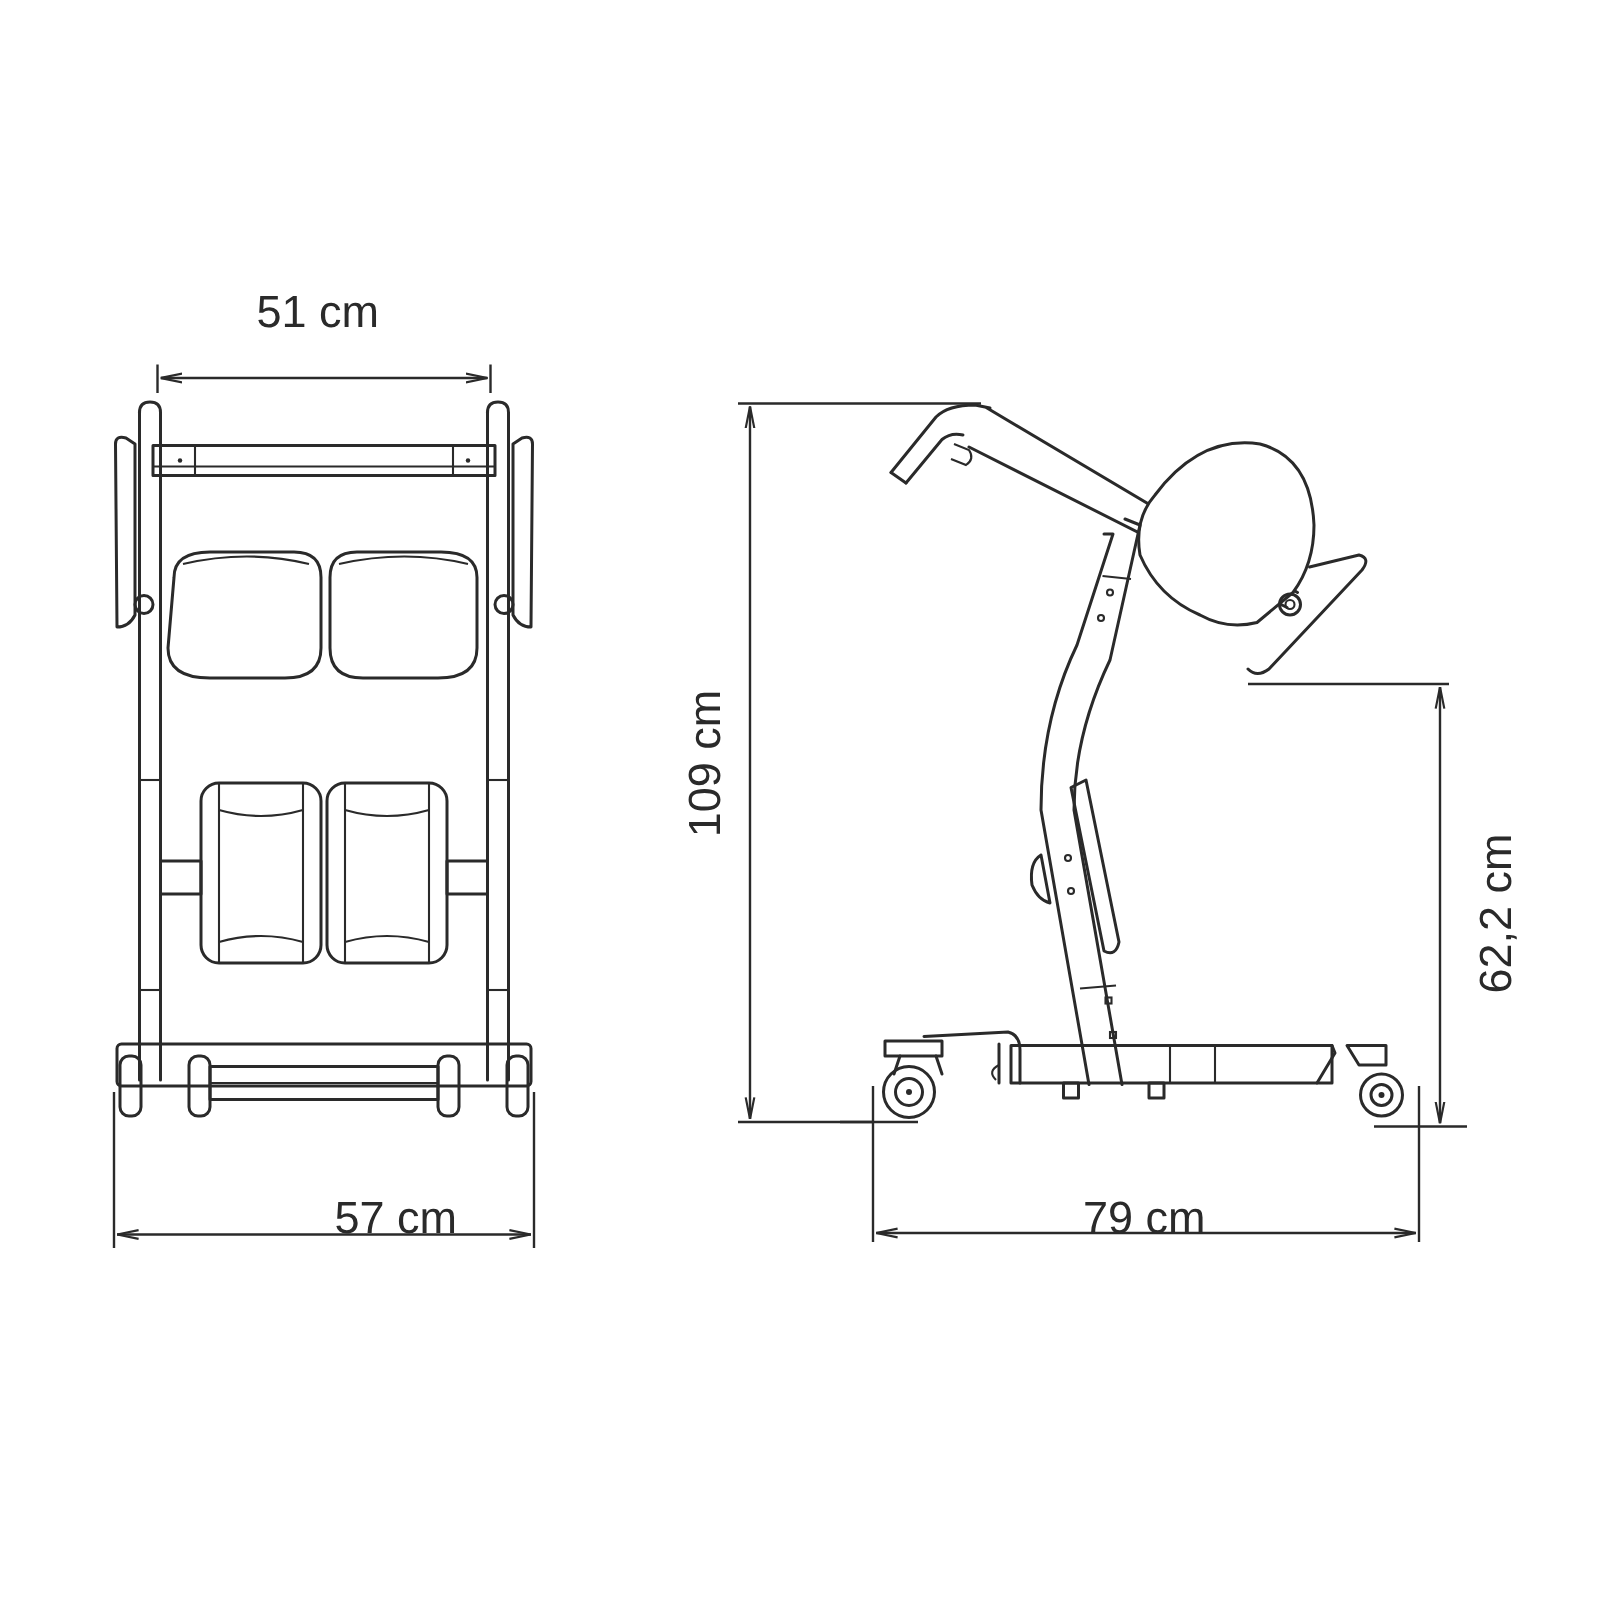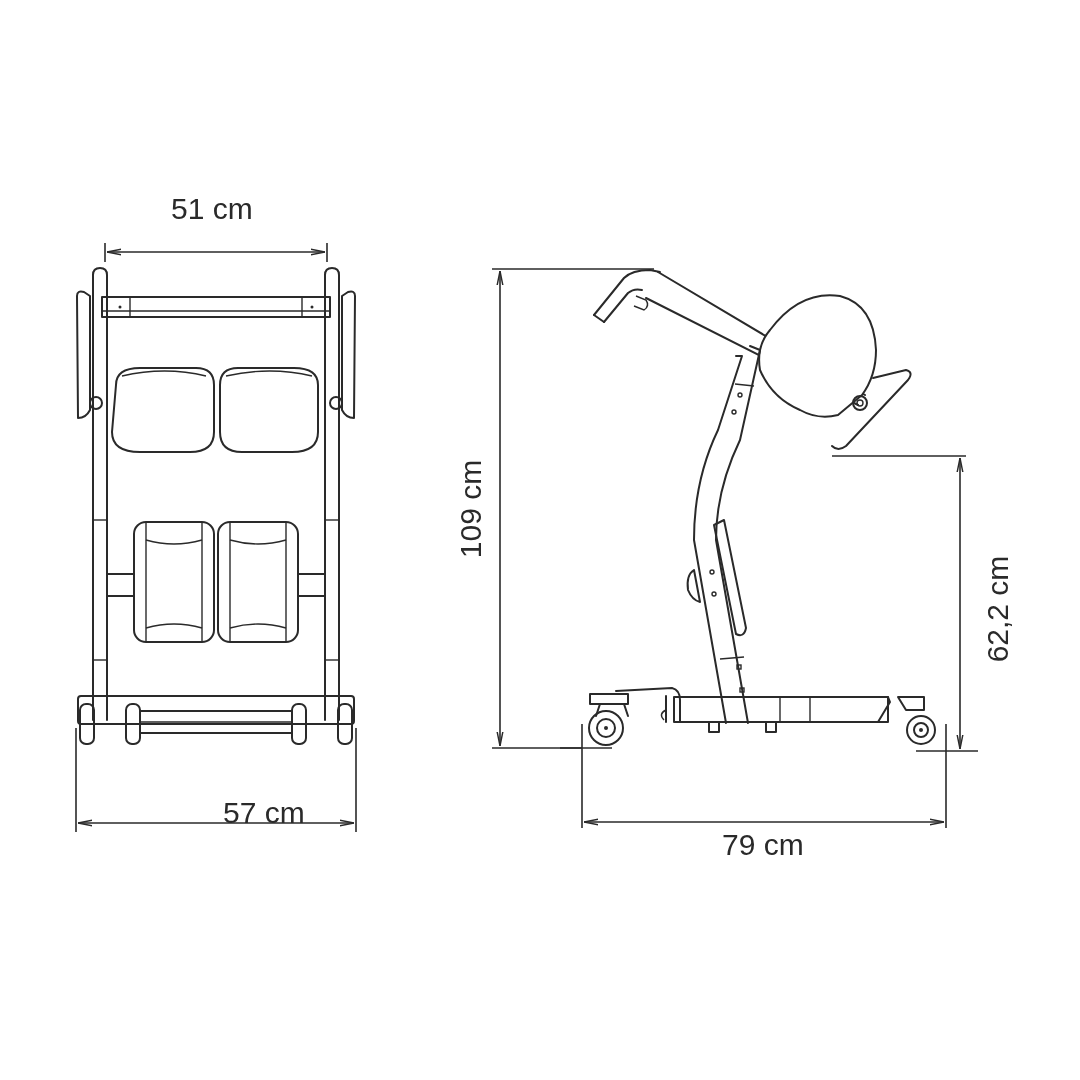--- a/index.html
+++ b/index.html
@@ -170,15 +170,15 @@
       <line class="dim" x1="560" y1="748" x2="612" y2="748"></line>
       <line class="dim" x1="582" y1="724" x2="582" y2="828"></line>
       <line class="dim" x1="946" y1="724" x2="946" y2="828"></line>
       <line class="dim" x1="584" y1="822" x2="944" y2="822" marker-start="url(#arr)" marker-end="url(#arr)"></line>
     </g>
   </g>
 </svg>
 
 <div class="lbl" style="left:171px; top:192px;">51 cm</div>
 <div class="lbl" style="left:175px; top:796px;margin-left:48px;">57 cm</div>
-<div class="lbl" style="left:722px; top:828px;">79 cm</div>
+<div class="lbl" style="left:722px; top:796px;">79 cm</div>
 <div class="lbl vert" style="left:416px; top:492px; width:110px; text-align:center;">109 cm</div>
 <div class="lbl vert" style="left:928px; top:592px; width:140px; text-align:center;">62,2 cm</div>
 
 </body></html>

